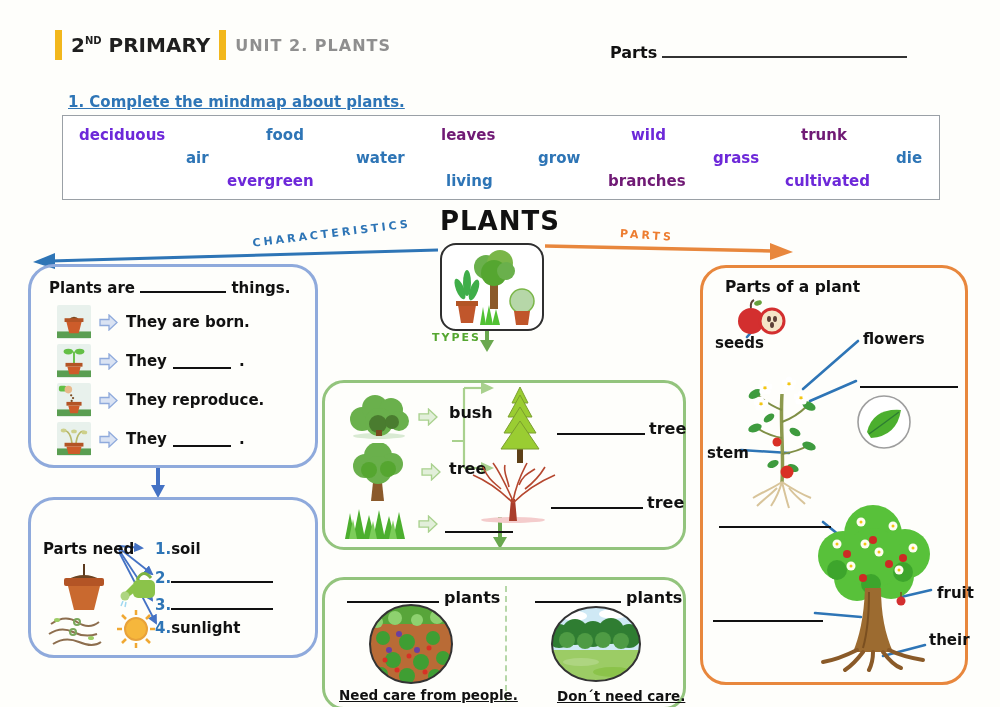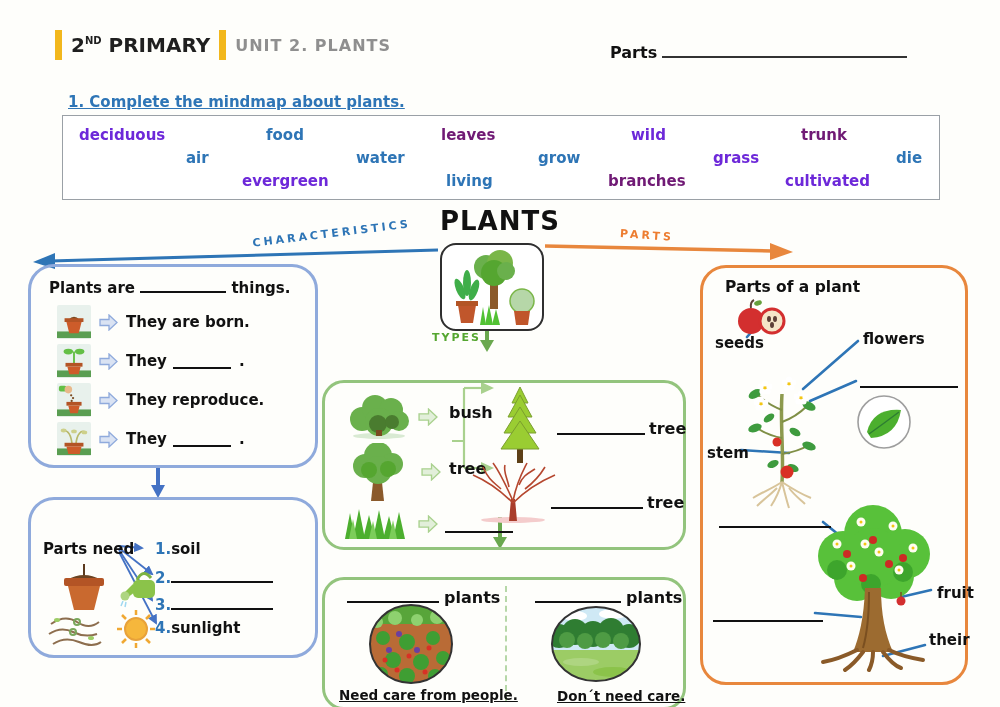--- a/index.html
+++ b/index.html
@@ -105,21 +105,21 @@
   <span class="wb g" style="left:16px;top:10px">deciduous</span>
   <span class="wb b" style="left:203px;top:10px">food</span>
   <span class="wb o" style="left:378px;top:10px">leaves</span>
   <span class="wb g" style="left:568px;top:10px">wild</span>
   <span class="wb o" style="left:738px;top:10px">trunk</span>
   <span class="wb b" style="left:123px;top:33px">air</span>
   <span class="wb b" style="left:293px;top:33px">water</span>
   <span class="wb b" style="left:475px;top:33px">grow</span>
   <span class="wb g" style="left:650px;top:33px">grass</span>
   <span class="wb b" style="left:833px;top:33px">die</span>
-  <span class="wb g" style="left:179px;top:56px">evergreen</span>
+  <span class="wb g" style="left:164px;top:56px">evergreen</span>
   <span class="wb b" style="left:383px;top:56px">living</span>
   <span class="wb o" style="left:545px;top:56px">branches</span>
   <span class="wb g" style="left:722px;top:56px">cultivated</span>
 </div>
 
 <div class="abs plants-title" style="left:440px;top:206px;width:105px;text-align:center;z-index:2">PLANTS</div>
 <div class="abs branch-label blue" style="left:252px;top:227px;z-index:2">CHARACTERISTICS</div>
 <div class="abs branch-label orange" style="left:620px;top:229px;z-index:2">PARTS</div>
 
 <div class="abs center-img-box" style="left:440px;top:243px;width:100px;height:84px;z-index:2">

